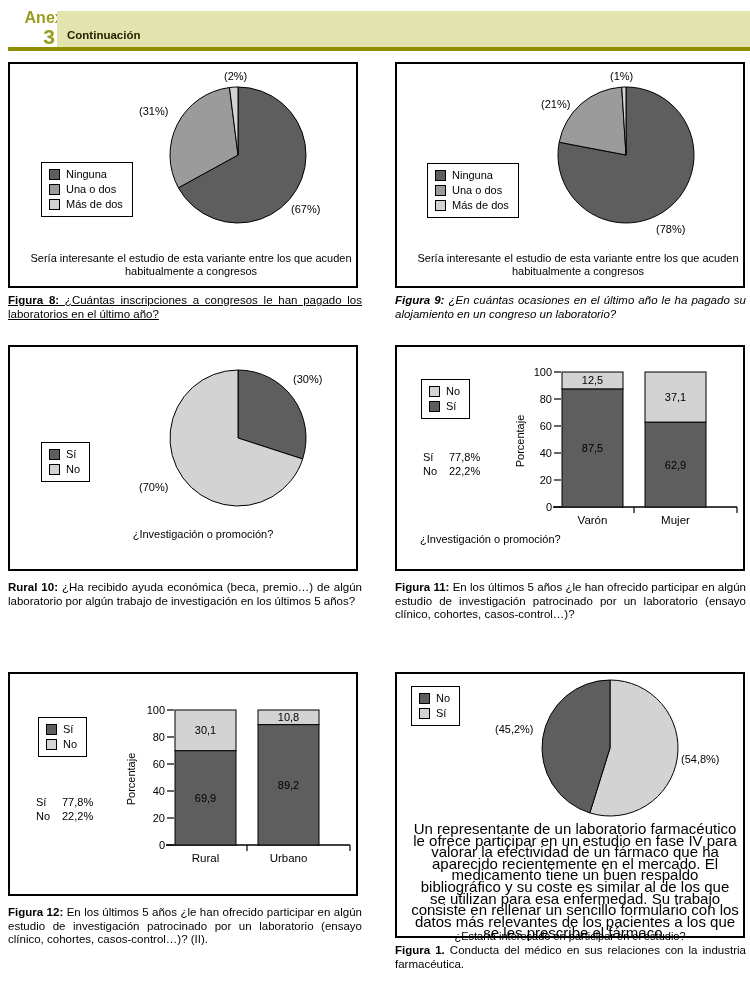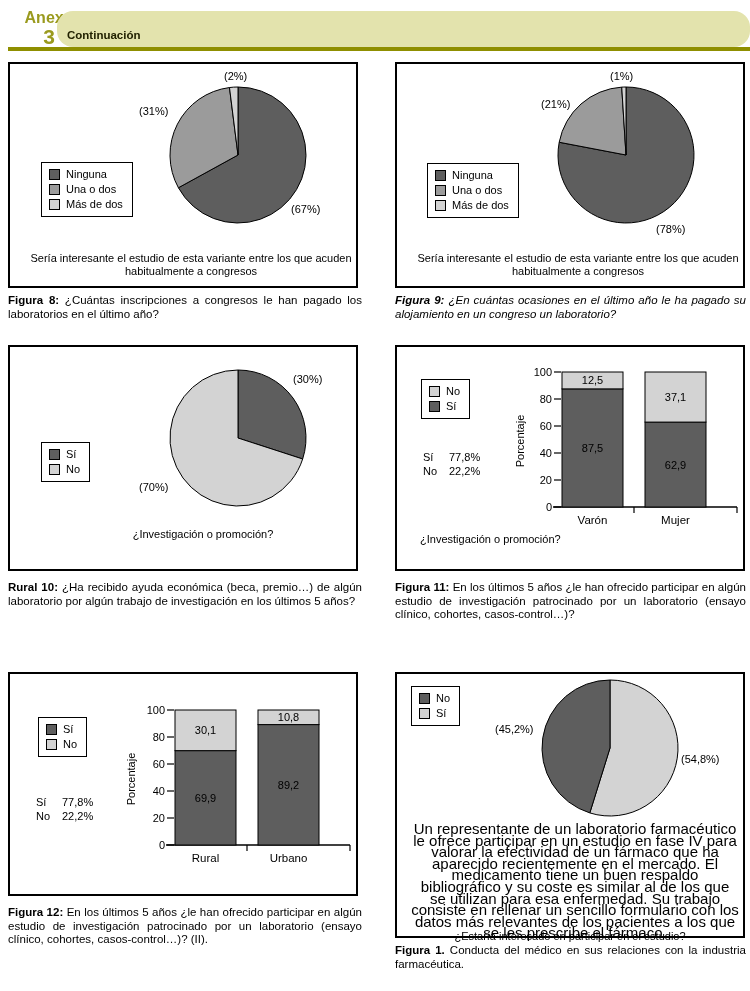--- a/index.html
+++ b/index.html
@@ -4,21 +4,21 @@
 <style>
   * { margin:0; padding:0; box-sizing:border-box; }
   html,body { background:#fff; }
   body { width:750px; height:991px; position:relative; font-family:"Liberation Sans",sans-serif; color:#000; }
   .page { position:absolute; left:0; top:0; width:750px; height:991px; overflow:hidden; background:#fff; }
 
   
   .annex { position:absolute; left:20px; top:9px; width:58px; text-align:center; color:#9a9a1e; font-weight:bold; }
   .annex-label { font-size:16px; line-height:17px; }
   .annex-num { font-size:21px; line-height:21px; }
-  .contbar { position:absolute; left:57px; top:11px; right:0; height:36px; background:#e3e3ad; display:flex; align-items:flex-end; padding:0 0 6px 10px;border-radius:16px; }
+  .contbar { position:absolute; left:57px; top:11px; right:0; height:36px; background:#e3e3ad; display:flex; align-items:flex-end; padding:0 0 6px 10px; }
   .contbar span { font-size:11.5px; font-weight:bold; color:#222200; }
   .hrule { position:absolute; left:8px; right:0; top:47px; height:4px; background:#8f8f00; }
 
   
   .panel { position:absolute; border:2px solid #000; background:#fff; }
   .legend { position:absolute; border:1px solid #000; background:#fff; padding:5px 9px 5px 7px; display:flex; flex-direction:column; gap:2px; }
   .li { display:flex; align-items:center; gap:6px; font-size:11px; line-height:13px; white-space:nowrap; }
   .sw { width:11px; height:11px; border:1px solid #000; flex:none; }
   .plabel { position:absolute; font-size:11px; white-space:nowrap; }
   .note { position:absolute; text-align:center; font-size:11px; line-height:12.5px; }
@@ -66,21 +66,21 @@
     <svg class="chart" style="left:158px; top:21px;" width="140" height="140">
         <path d="M 70 70 L 70.00 2.00 A 68 68 0 1 1 10.41 102.76 Z" fill="#5e5e5e" stroke="#000" stroke-width="1"></path>
         <path d="M 70 70 L 10.41 102.76 A 68 68 0 0 1 61.48 2.54 Z" fill="#9b9b9b" stroke="#000" stroke-width="1"></path>
         <path d="M 70 70 L 61.48 2.54 A 68 68 0 0 1 70.00 2.00 Z" fill="#d3d3d3" stroke="#000" stroke-width="1"></path>
       </svg>
     <div class="plabel" style="left:214px; top:6px;">(2%)</div>
     <div class="plabel" style="left:129px; top:41px;">(31%)</div>
     <div class="plabel" style="left:281px; top:139px;">(67%)</div>
     <div class="note" style="left:20px; right:4px; top:188px;">Sería interesante el estudio de esta variante entre los que acuden habitualmente a congresos</div>
   </section>
-  <p class="caption" style="left:8px; top:294px; width:354px;"><b>Figura 8:</b> <span>¿Cuántas inscripciones a congresos le han pagado los laboratorios en el último año?</span></p>
+  <p class="caption" style="left:8px; top:294px; width:354px;text-decoration:underline;"><b>Figura 8:</b> <span>¿Cuántas inscripciones a congresos le han pagado los laboratorios en el último año?</span></p>
 
   <section class="panel" style="left:395px; top:62px; width:350px; height:226px;">
     <div class="legend" style="left:30px; top:99px;">
       <div class="li">
           <span class="sw" style="background-color: rgb(94, 94, 94);"></span>
           <span>Ninguna</span>
         </div>
       <div class="li">
           <span class="sw" style="background-color: rgb(155, 155, 155);"></span>
           <span>Una o dos</span>

